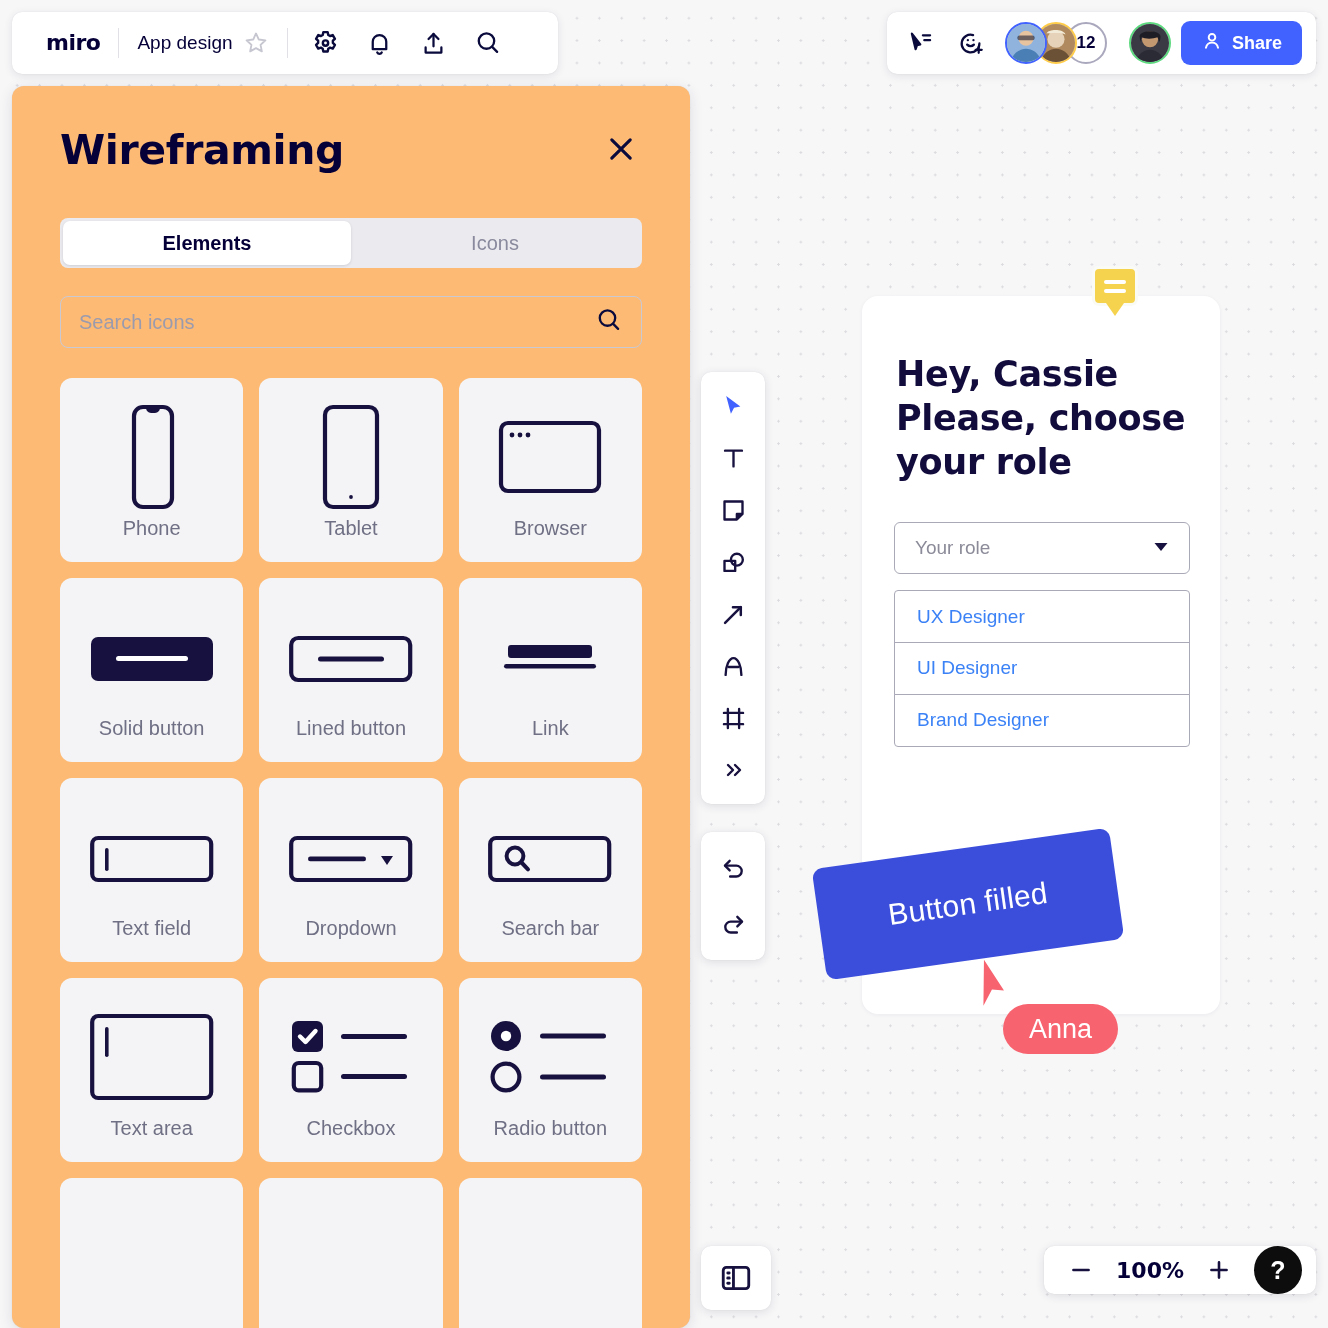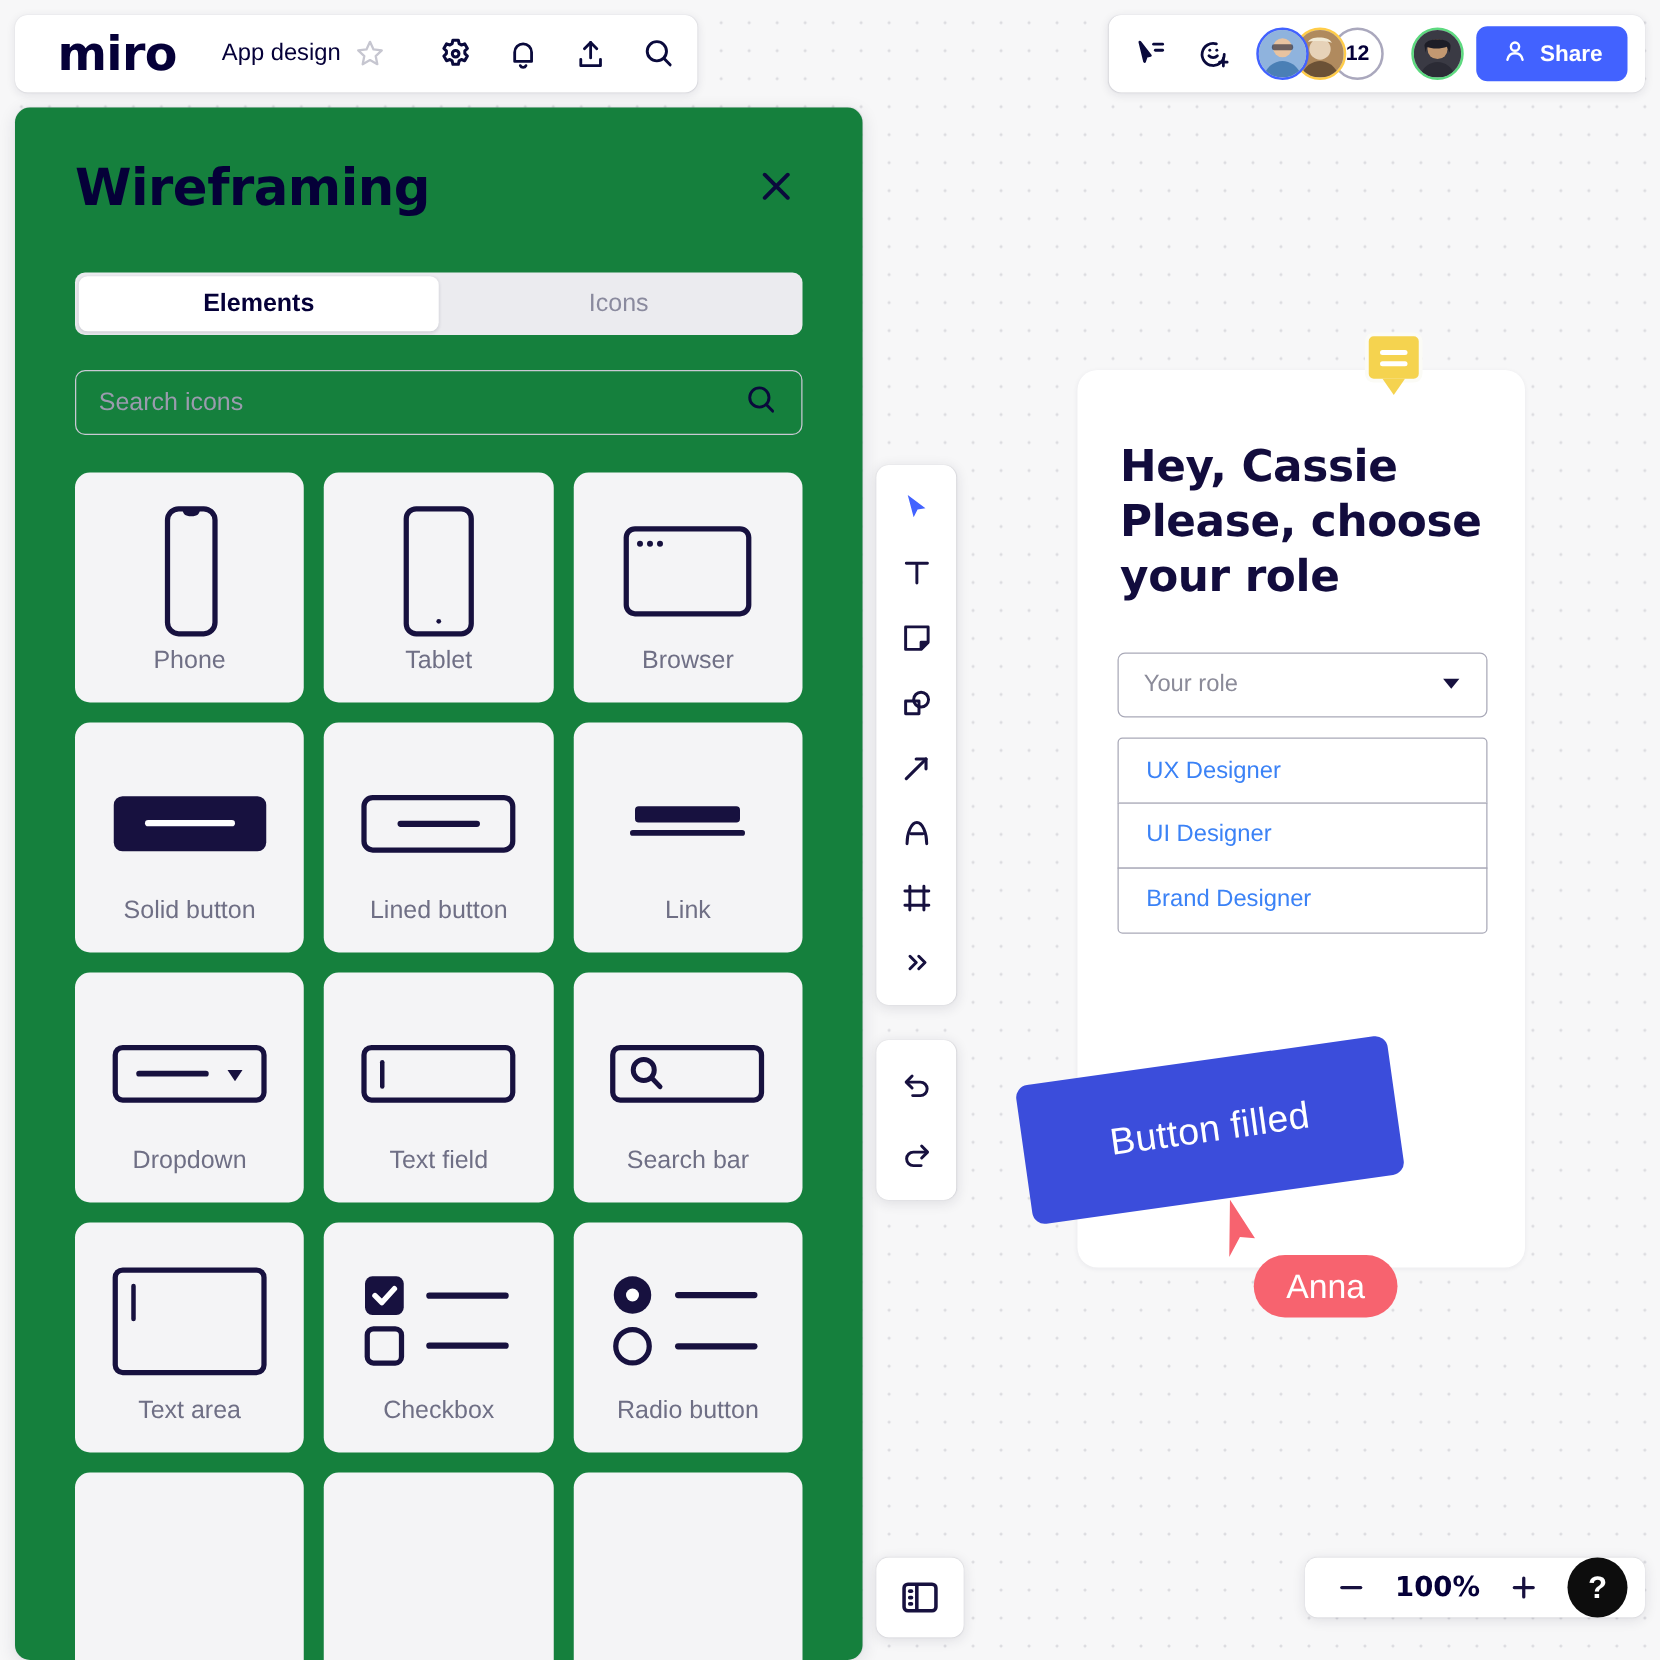--- a/index.html
+++ b/index.html
@@ -18,21 +18,21 @@
 
   
   .topbar-left {
     position: absolute; left: 12px; top: 12px;
     width: 546px; height: 62px;
     background: #fff; border-radius: 10px;
     box-shadow: 0 2px 8px rgba(30,30,60,.10), 0 0 1px rgba(30,30,60,.12);
     display: flex; align-items: center; padding: 0 18px;
   }
   .miro-logo {
-    font-size: 38px; font-weight: 700; color: #050038;
+    font-size: 22px; font-weight: 700; color: #050038;
     letter-spacing: -0.5px; line-height: 1; margin-left: 16px;
     font-family: "DejaVu Sans", sans-serif;
   }
   .tb-divider { width: 1px; height: 30px; background: #e0e0e6; margin: 0 18px; }
   .board-name { font-size: 19px; color: #050038; white-space: nowrap; }
   .star-ico { margin-left: 10px; display: flex; }
   .tb-icon { display: flex; align-items: center; justify-content: center;
              width: 40px; height: 40px; cursor: pointer; }
   .tb-icons-group { display: flex; align-items: center; gap: 14px; }
 
@@ -62,21 +62,21 @@
     background: #4262ff; color: #fff; border: none;
     height: 44px; padding: 0 20px; border-radius: 9px;
     font-size: 18px; font-weight: 700; cursor: pointer;
     font-family: "Liberation Sans", sans-serif;
   }
 
   
   .wf-panel {
     position: absolute; left: 12px; top: 86px;
     width: 678px; height: 1242px;
-    background: #15803d; border-radius: 12px;
+    background: #fdba74; border-radius: 12px;
     box-shadow: 0 3px 14px rgba(30,30,60,.12), 0 0 1px rgba(30,30,60,.12);
     overflow: hidden;
   }
   .wf-head {
     display: flex; align-items: flex-start; justify-content: space-between;
     padding: 40px 46px 0 48px;
   }
   .wf-title { font-size: 41px; font-weight: 700; color: #050038; letter-spacing:-0.4px;
               font-family: "DejaVu Sans", sans-serif;}
   .wf-close { cursor: pointer; padding: 6px; display:flex; }
@@ -398,35 +398,35 @@
           <rect x="4" y="30" width="92" height="4.6" rx="2.3" fill="#17113f"></rect>
         </svg>
       </div>
       <div class="lbl">Link</div>
     </div>
 
     <div class="wf-card">
       <div class="art">
         <svg width="126" height="56" viewBox="0 0 126 56">
           <rect x="3.2" y="9" width="119" height="42" rx="6" fill="none" stroke="#17113f" stroke-width="4.2"></rect>
+          <rect x="16" y="19" width="3.6" height="23" rx="1.8" fill="#17113f"></rect>
+        </svg>
+      </div>
+      <div class="lbl">Text field</div>
+    </div>
+
+    <div class="wf-card">
+      <div class="art">
+        <svg width="126" height="56" viewBox="0 0 126 56">
+          <rect x="3.2" y="9" width="119" height="42" rx="6" fill="none" stroke="#17113f" stroke-width="4.2"></rect>
           <rect x="20" y="27.6" width="58" height="4.6" rx="2.3" fill="#17113f"></rect>
           <path d="M93 27l12 0-6 9z" fill="#17113f"></path>
         </svg>
       </div>
       <div class="lbl">Dropdown</div>
-    </div>
-
-    <div class="wf-card">
-      <div class="art">
-        <svg width="126" height="56" viewBox="0 0 126 56">
-          <rect x="3.2" y="9" width="119" height="42" rx="6" fill="none" stroke="#17113f" stroke-width="4.2"></rect>
-          <rect x="16" y="19" width="3.6" height="23" rx="1.8" fill="#17113f"></rect>
-        </svg>
-      </div>
-      <div class="lbl">Text field</div>
     </div>
 
     <div class="wf-card">
       <div class="art">
         <svg width="126" height="56" viewBox="0 0 126 56">
           <rect x="3.2" y="9" width="119" height="42" rx="6" fill="none" stroke="#17113f" stroke-width="4.2"></rect>
           <circle cx="28" cy="27" r="8.4" fill="none" stroke="#17113f" stroke-width="4"></circle>
           <path d="M34.5 33.5l6.5 6.8" stroke="#17113f" stroke-width="4" stroke-linecap="round"></path>
         </svg>
       </div>

